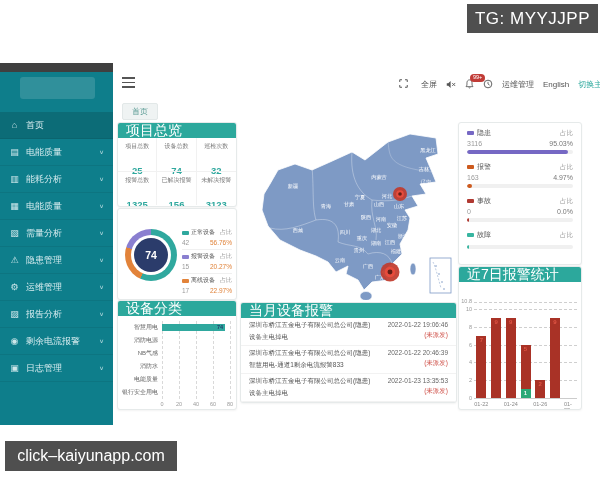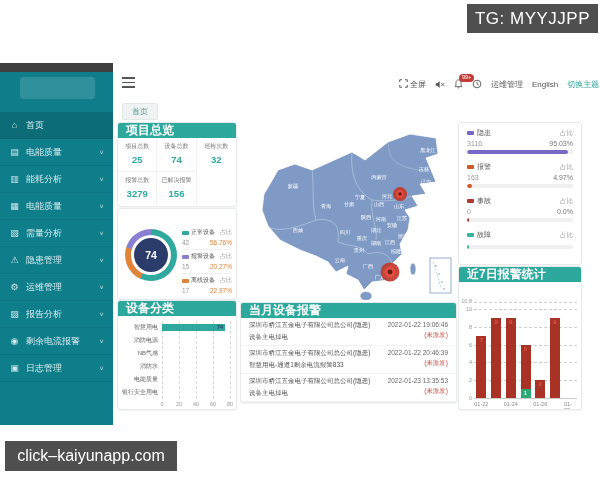--- a/index.html
+++ b/index.html
@@ -22,39 +22,39 @@
           font-size:9px;border-bottom:1px solid rgba(0,0,0,.07);cursor:pointer}
   .m-item.active{background:rgba(0,0,0,.14)}
   .m-icon{font-size:9px;width:11px;text-align:center;opacity:.95}
   .m-chev{margin-left:auto;font-size:7px;opacity:.75;transform:scaleY(.8)}
   
   .burger{left:122px;top:14px;width:13px;height:11px;display:flex;flex-direction:column;justify-content:space-between;cursor:pointer}
   .burger i{display:block;height:1.6px;background:#555}
   .app-title{left:141px;top:11px;font-size:13px;font-weight:bold;color:#2d2d2d}
   .hdr-right{left:399px;top:14px;width:182px;height:14px;display:flex;align-items:center;gap:9px;
              font-size:8px;color:#555;white-space:nowrap}
-  .hdr-item{display:flex;align-items:flex-start;gap:2px;cursor:pointer}
+  .hdr-item{display:flex;align-items:flex-start;gap:13px;cursor:pointer}
   .hdr-theme{color:#2ca89c}
   .bell-wrap{position:relative}
   .badge{position:absolute;top:-5px;left:5px;background:#c13c37;color:#fff;font-size:5.5px;
          padding:1px 3px;border-radius:6px;line-height:1}
   .tab{left:122px;top:40px;background:#eff3f3;border:1px solid #e2e8e8;border-radius:2px;
        color:#5a9b94;font-size:8px;padding:2px 9px;cursor:pointer}
   
   .panel{position:absolute;background:#fff;border:1px solid #e6eaea;border-radius:3px;
          box-shadow:0 1px 2px rgba(0,0,0,.05);overflow:hidden}
-  .p-head{height:15px;background:#2ca89c;color:#fff;font-size:12px;font-weight:bold;
+  .p-head{height:15px;background:#2ca89c;color:#fff;font-size:14px;font-weight:normal;
           line-height:15px;padding-left:8px}
   .p-overview{left:117px;top:59px;width:118px;height:83px}
   .ov-grid{display:grid;grid-template-columns:1fr 1fr 1fr}
   .ov-cell{height:33px;text-align:center;border-right:1px solid #f1f1f1;border-top:1px solid #f1f1f1}
   .ov-grid .ov-cell:nth-child(-n+3){border-top:none}
   .ov-grid .ov-cell:nth-child(3n){border-right:none}
   .ov-label{font-size:6px;color:#777;margin-top:4px}
-  .ov-value{font-size:9.5px;font-weight:bold;color:#2fa89e;margin-top:3px}
+  .ov-value{font-size:9.5px;font-weight:bold;color:#2fa89e;margin-top:14px}
   .p-status{left:117px;top:145px;width:118px;height:90px}
   .donut{left:7px;top:20px;width:52px;height:52px;border-radius:50%}
   .donut .gap{position:absolute;inset:6px;border-radius:50%;background:#fff}
   .donut .core{position:absolute;inset:9px;border-radius:50%;background:#2b3c6b;color:#fff;
         display:flex;align-items:center;justify-content:center;font-size:10.5px;font-weight:bold}
   .st-legend{left:64px;top:17px;width:50px}
   .st-entry{padding:2px 0 3px;border-bottom:1px solid #f0f0f0}
   .st-entry:last-child{border-bottom:none}
   .st-r1,.st-r2{display:flex;justify-content:space-between;align-items:center}
   .st-name{font-size:6px;color:#555;display:flex;align-items:center;gap:2px}
@@ -215,25 +215,29 @@
         <div class="ov-cell">
           <div class="ov-label">设备总数</div>
           <div class="ov-value">74</div>
         </div>
         <div class="ov-cell">
           <div class="ov-label">巡检次数</div>
           <div class="ov-value">32</div>
         </div>
         <div class="ov-cell">
           <div class="ov-label">报警总数</div>
-          <div class="ov-value">3279</div>
+          <div class="ov-value">1325</div>
         </div>
         <div class="ov-cell">
           <div class="ov-label">已解决报警</div>
           <div class="ov-value">156</div>
+        </div>
+        <div class="ov-cell">
+          <div class="ov-label">未解决报警</div>
+          <div class="ov-value">3123</div>
         </div>
       </div>
   </div>
 
   <div class="panel p-status">
     <div class="abs donut" id="donut" style="background: conic-gradient(rgb(47, 168, 158) 0deg, rgb(47, 168, 158) 204.336deg, rgb(226, 131, 58) 204.336deg, rgb(226, 131, 58) 287.028deg, rgb(138, 127, 208) 287.028deg, rgb(138, 127, 208) 360deg);">
       <div class="gap"></div>
       <div class="core">74</div>
     </div>
     <div class="abs st-legend" id="stLegend">

